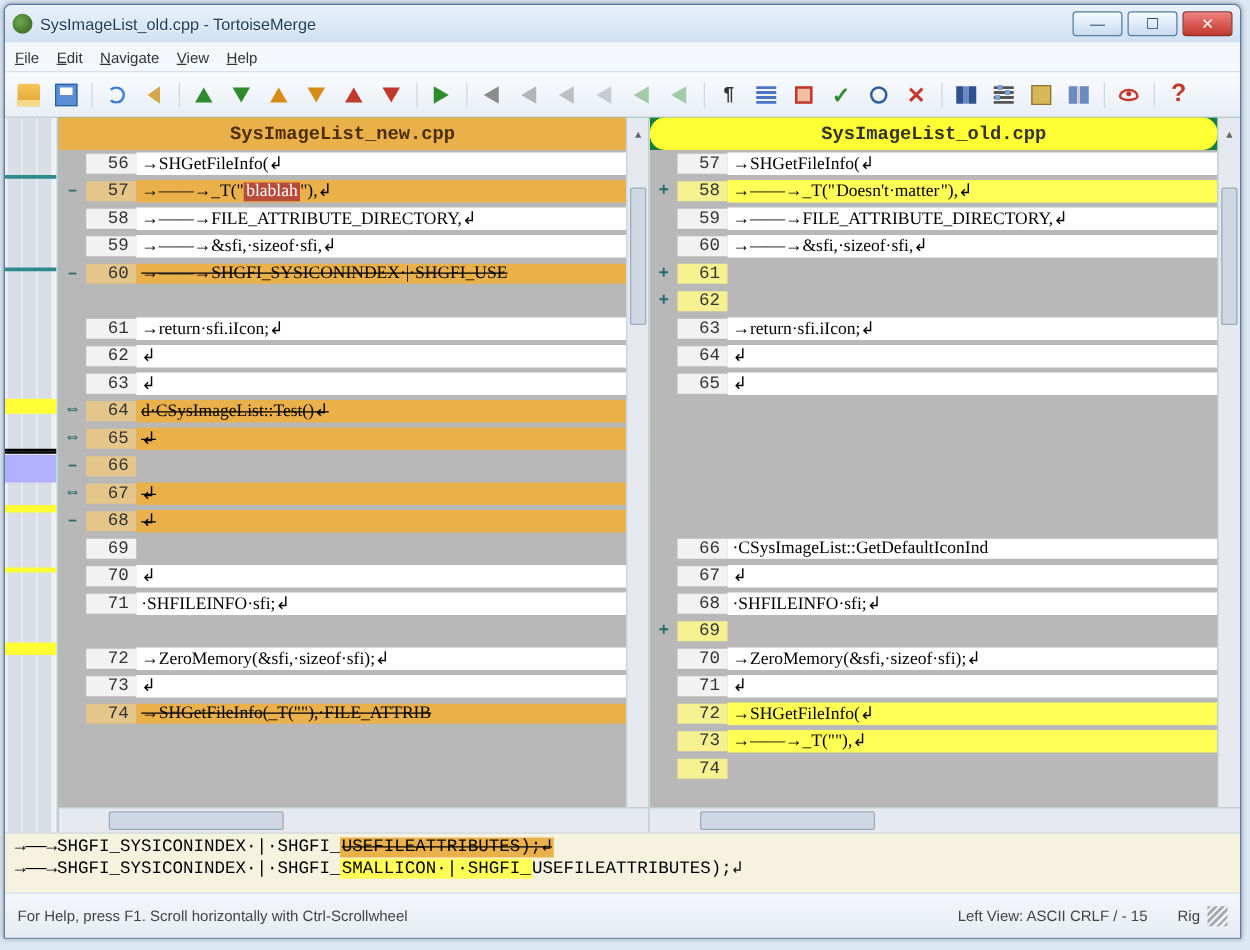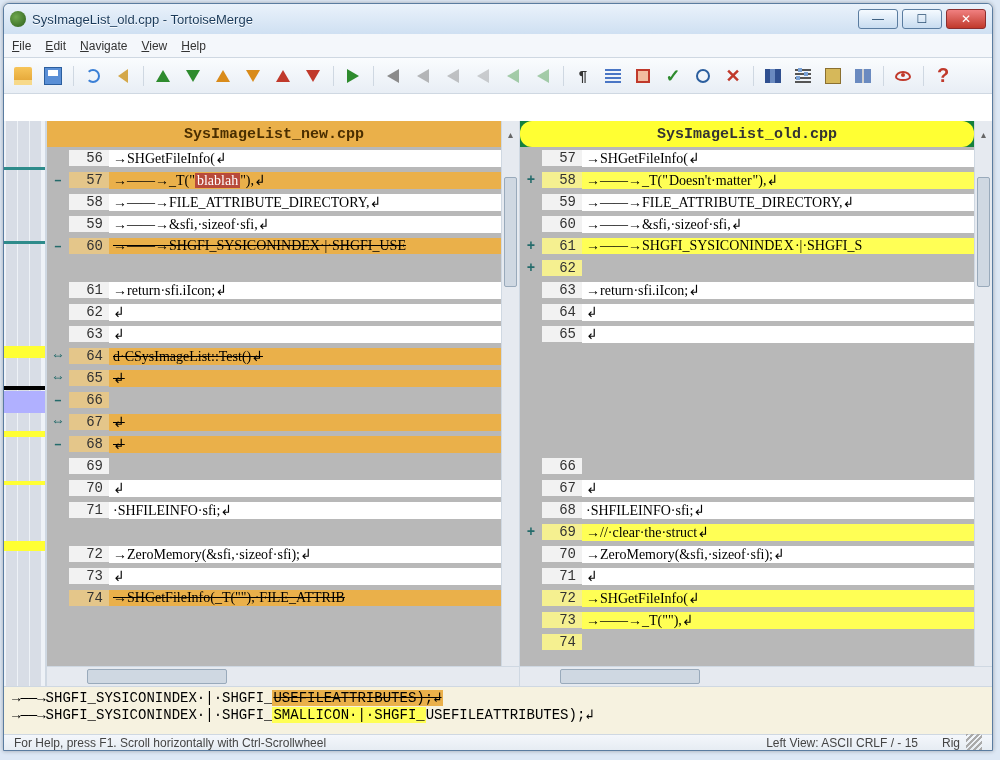--- a/index.html
+++ b/index.html
@@ -40,21 +40,21 @@
   .ico-circle{width:14px;height:14px;border:2px solid #2b5e9e;border-radius:50%;}
   .ico-x{color:#c0392b;font-size:18px;font-weight:bold;}
   .ico-bars3{width:16px;height:14px;background:linear-gradient(to right,#305090 0 5px,#6a8ac0 5px 10px,#305090 10px 16px);}
   .ico-sliders{width:16px;height:14px;background:repeating-linear-gradient(to bottom,#555 0 2px,transparent 2px 4px);position:relative;}
   .ico-sliders::after{content:"";position:absolute;left:3px;top:-1px;width:4px;height:4px;background:#7aa2d6;box-shadow:6px 4px 0 #7aa2d6, -2px 8px 0 #7aa2d6;}
   .ico-saveas{background:#d6b85a;border:1px solid #8b7030;width:16px;height:16px;}
   .ico-cols{width:16px;height:14px;background:linear-gradient(to right,#6a8ac0 0 7px,#d0d0d0 7px 9px,#6a8ac0 9px 16px);}
   .ico-eye{border:2px solid #c0392b;border-radius:50% 50% 50% 50%/60% 60% 40% 40%;width:16px;height:10px;position:relative;}
   .ico-eye::after{content:"";position:absolute;left:4px;top:0;width:4px;height:4px;background:#c0392b;border-radius:50%;}
   .ico-q{color:#c0392b;font-size:20px;font-weight:bold;}
-  .client { flex:1; display:flex; background:#15803d;margin-top:27px; }
+  .client { flex:1; display:flex; background:#15803d; }
   .locator { width:42px; background:#eef2f7; border-right:1px solid #cfd8e2; position:relative; }
   .loc-col{position:absolute;top:0;bottom:0;width:11px;background:#d8dde6;}
   .loc-col.c1{left:2px;}
   .loc-col.c2{left:14px;}
   .loc-col.c3{left:26px;}
   .loc-mark{position:absolute;left:0;right:0;height:3px;}
   .panes { flex:1; display:flex; }
   .pane { flex:1; display:flex; flex-direction:column; min-width:0; border-left:1px solid #cfd8e2; }
   .pane-header { height:26px; display:flex; align-items:center; justify-content:center; font-family:"Courier New",monospace; font-size:15px; font-weight:bold; }
   .ph-left { background:#eab04a; color:#4a2e00; }
@@ -76,21 +76,21 @@
   .hl-red { background:#b84a3a; color:#fff; padding:0 2px;}
   .hl-yel { background:#ffff55; padding:0 1px;}
   .hl-orange-strike { background:#eab04a; text-decoration:line-through; padding:0 1px;}
   .strike { text-decoration: line-through; }
   .scrollbar-v { width:18px; background:#e6eaf0; border-left:1px solid #cfd8e2; position:relative; }
   .sbv-thumb{ position:absolute; left:2px;right:2px; background:#cfd8e2; border:1px solid #9ab; border-radius:2px; }
   .hscroll { height:20px; background:#e6eaf0; border-top:1px solid #cfd8e2; position:relative;}
   .hscroll .hthumb{position:absolute;top:2px;bottom:2px;left:40px;width:140px;background:#cfd8e2;border:1px solid #9ab;border-radius:2px;}
   .bottom-long { height:48px; background:#f6f2e0; border-top:1px solid #cfd8e2; font-family:"Courier New",monospace; font-size:14px; overflow:hidden; padding:2px 8px; }
   .bottom-long .bl{white-space:pre;}
-  .statusbar { height:16px; background:linear-gradient(to bottom,#f4f7fb,#e6ecf3); border-top:1px solid #cfd8e2; display:flex; align-items:flex-end; padding:0 10px; font-size:12px; color:#444; }
+  .statusbar { height:36px; background:linear-gradient(to bottom,#f4f7fb,#e6ecf3); border-top:1px solid #cfd8e2; display:flex; align-items:center; padding:0 10px; font-size:12px; color:#444; }
   .statusbar .spacer{flex:1;}
   .grip{width:16px;height:16px;background:repeating-linear-gradient(135deg,#aaa 0 2px,transparent 2px 4px);}
 </style>
 </head>
 <body>
 
 <div class="window">
   <div class="titlebar">
     <span class="app-icon"></span>
     <div class="title-text">SysImageList_old.cpp - TortoiseMerge</div>
@@ -266,34 +266,34 @@
         <div class="header-row">
           <div class="pane-header ph-right" style="flex:1">SysImageList_old.cpp</div>
           <div class="scroll-top">▴</div>
         </div>
         <div style="flex:1;display:flex;min-height:0">
           <div class="editor" id="right-editor">
               <div class="line normal"><div class="gut-mark"></div><div class="lnum">57</div><div class="code"><span>→SHGetFileInfo(↲</span></div></div>
               <div class="line yellow"><div class="gut-mark">+</div><div class="lnum">58</div><div class="code"><span>→——→_T("</span><span class="hl-yel">Doesn't·matter</span><span>"),↲</span></div></div>
               <div class="line normal"><div class="gut-mark"></div><div class="lnum">59</div><div class="code"><span>→——→FILE_ATTRIBUTE_DIRECTORY,↲</span></div></div>
               <div class="line normal"><div class="gut-mark"></div><div class="lnum">60</div><div class="code"><span>→——→&amp;sfi,·sizeof·sfi,↲</span></div></div>
-              <div class="line yellow"><div class="gut-mark">+</div><div class="lnum">61</div><div class="code"><span>→——→SHGFI_SYSICONINDE</span><span class="hl-yel">X</span><span>·|·SHGFI_S</span></div></div>
+              <div class="line yellow"><div class="gut-mark">+</div><div class="lnum">61</div></div>
               <div class="line yellow"><div class="gut-mark">+</div><div class="lnum">62</div><div class="code"><span></span></div></div>
               <div class="line normal"><div class="gut-mark"></div><div class="lnum">63</div><div class="code"><span>→return·sfi.iIcon;↲</span></div></div>
               <div class="line normal"><div class="gut-mark"></div><div class="lnum">64</div><div class="code"><span>↲</span></div></div>
               <div class="line normal"><div class="gut-mark"></div><div class="lnum">65</div><div class="code"><span>↲</span></div></div>
               <div class="line gray"><div class="gut-mark"></div><div class="lnum"></div><div class="code"><span></span></div></div>
               <div class="line gray"><div class="gut-mark"></div><div class="lnum"></div><div class="code"><span></span></div></div>
               <div class="line gray"><div class="gut-mark"></div><div class="lnum"></div><div class="code"><span></span></div></div>
               <div class="line gray"><div class="gut-mark"></div><div class="lnum"></div><div class="code"><span></span></div></div>
               <div class="line gray"><div class="gut-mark"></div><div class="lnum"></div><div class="code"><span></span></div></div>
-              <div class="line normal"><div class="gut-mark"></div><div class="lnum">66</div></div>
+              <div class="line normal"><div class="gut-mark"></div><div class="lnum">66</div><div class="code"><span>·CSysImageList::GetDefaultIconInd</span></div></div>
               <div class="line normal"><div class="gut-mark"></div><div class="lnum">67</div><div class="code"><span>↲</span></div></div>
               <div class="line normal"><div class="gut-mark"></div><div class="lnum">68</div><div class="code"><span>·SHFILEINFO·sfi;↲</span></div></div>
-              <div class="line yellow"><div class="gut-mark">+</div><div class="lnum">69</div><div class="code"><span>→//·clear·the·struct↲</span></div></div>
+              <div class="line yellow"><div class="gut-mark">+</div><div class="lnum">69</div></div>
               <div class="line normal"><div class="gut-mark"></div><div class="lnum">70</div><div class="code"><span>→ZeroMemory(&amp;sfi,·sizeof·sfi);↲</span></div></div>
               <div class="line normal"><div class="gut-mark"></div><div class="lnum">71</div><div class="code"><span>↲</span></div></div>
               <div class="line yellow"><div class="gut-mark"></div><div class="lnum">72</div><div class="code"><span>→SHGetFileInfo(↲</span></div></div>
               <div class="line yellow"><div class="gut-mark"></div><div class="lnum">73</div><div class="code"><span>→——→_T(""),↲</span></div></div>
               <div class="line yellow"><div class="gut-mark"></div><div class="lnum">74</div></div>
             </div>
           <div class="scrollbar-v">
               <div class="sbv-thumb" style="top:30px;height:110px"></div>
             </div>
         </div>

